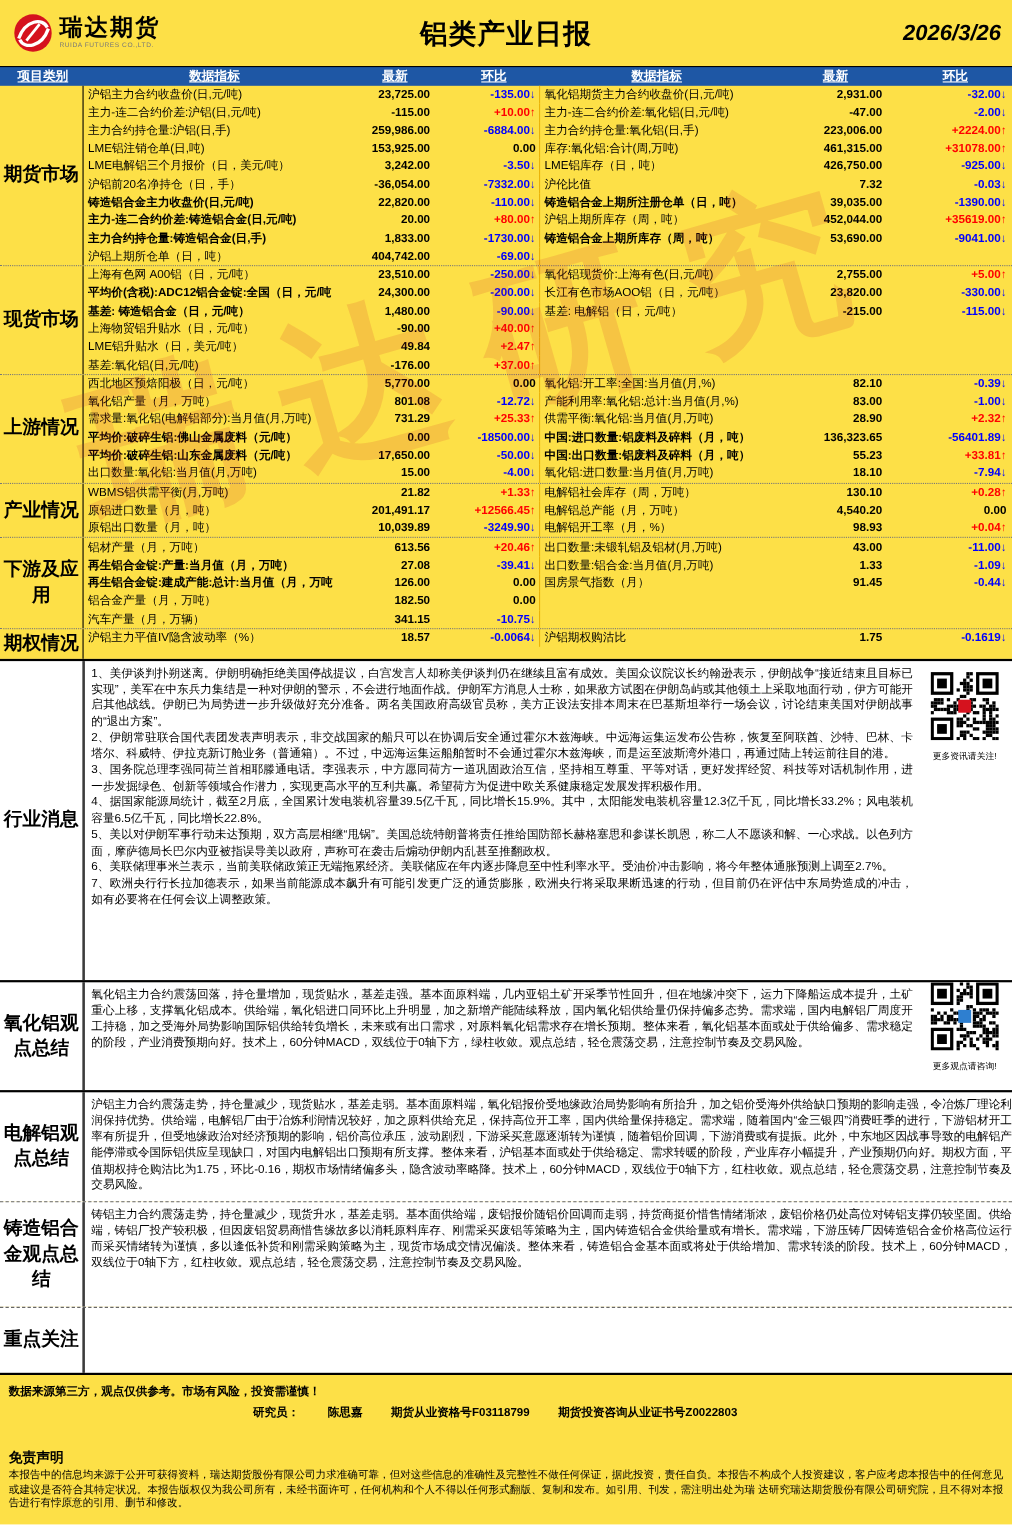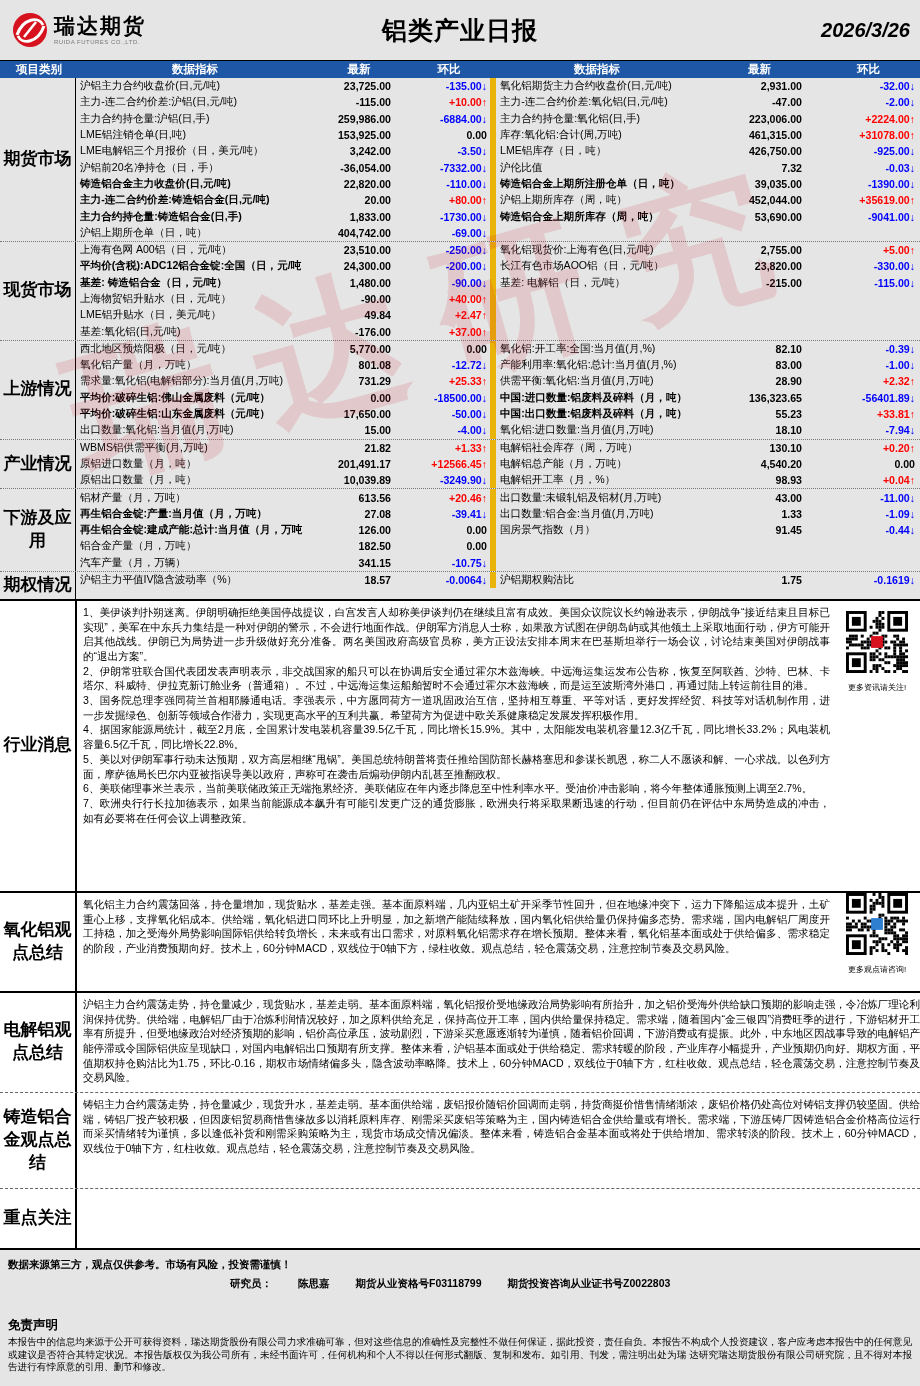--- a/index.html
+++ b/index.html
@@ -1,51 +1,51 @@
 <!DOCTYPE html>
 <html><head>
 <meta charset="utf-8">
 <style>
   * { margin:0; padding:0; box-sizing:border-box; }
   html,body { background:#fff; }
   body { font-family:"Liberation Sans","DejaVu Sans",sans-serif; width:920px; }
-  .page { position:relative; width:920px; height:1386px; background:#e5e5e5; overflow:hidden; }
+  .page { position:relative; width:920px; height:1386px; background:#fde047; overflow:hidden; }
 
   
   .hdr { height:60px; display:flex; align-items:center; position:relative; padding:0 10px; }
   .logo-wrap { display:flex; align-items:center; gap:4px; width:260px; }
   .logo-mark svg { display:block; }
   .logo-txt { display:flex; flex-direction:column; line-height:1; }
   .logo-cn { font-size:21px; font-weight:bold; letter-spacing:2px; }
   .logo-en { font-size:6px; color:#777; margin-top:3px; letter-spacing:0.5px; }
   .page-title { position:absolute; left:0; right:0; text-align:center; font-size:25px; font-weight:bold; letter-spacing:1px; }
   .report-date { margin-left:auto; font-size:20px; font-weight:bold; font-style:italic; }
 
   
   .watermark { position:absolute; top:220px; left:60px; font-size:150px; font-weight:bold;
     color:rgba(205,30,40,0.14); transform:rotate(-16deg); letter-spacing:40px; white-space:nowrap;
     pointer-events:none; z-index:6; }
 
   
   .thead { display:grid; grid-template-columns:78px 234px 94px 86px 210px 115px 103px;
     background:#1E57A5; color:#fff; font-weight:bold; font-size:11.5px; height:18px; align-items:center;
-    border-top:1px solid #000; }
+    border-top:1px solid #000;text-decoration:underline; }
   .thead div { text-align:center; }
 
   
   .mtable { position:relative; z-index:2; }
   .msection { display:flex; }
   .msection + .msection { border-top:1px dotted #777; }
   .cat { width:76px; border-right:1px solid #000; display:flex; align-items:center; justify-content:center;
     font-weight:bold; font-size:17px; text-align:center; line-height:1.35; padding:2px; }
   .sec-body { flex:1; }
   .drow { display:grid; grid-template-columns:234px 94px 86px 210px 115px 103px; height:16.3px; align-items:center;
     font-size:10.6px; }
   .c-ind { padding-left:4px; white-space:nowrap; overflow:hidden; }
-  .c-ind.rb { border-left:6px solid #eab308; height:100%; display:flex; align-items:center; }
+  .c-ind.rb { border-left:1px solid #eab308; height:100%; display:flex; align-items:center; }
   .c-val { text-align:right; font-weight:bold; padding-right:13px; white-space:nowrap; }
   .c-chg { text-align:right; font-weight:bold; padding-right:3px; white-space:nowrap; }
   .c-chg.up { color:#FF0000; } .c-chg.down { color:#0000FF; }
   .bold { font-weight:bold; }
 
   
   .trow { display:flex; position:relative; z-index:2; background:#fff; }
   .tcontent { flex:1; border-left:1px solid #000; padding:4px 0 4px 6px; font-size:10.6px; line-height:14.7px;
     text-align:justify; position:relative; }
   .tcontent p { margin:0; }
@@ -300,21 +300,21 @@
       </div>
       <div class="msection">
         <div class="cat">产业情况</div>
         <div class="sec-body">
           <div class="drow">
             <div class="c-ind">WBMS铝供需平衡(月,万吨)</div>
             <div class="c-val">21.82</div>
             <div class="c-chg up">+1.33↑</div>
             <div class="c-ind rb">电解铝社会库存（周，万吨）</div>
             <div class="c-val">130.10</div>
-            <div class="c-chg up">+0.20↑</div>
+            <div class="c-chg up">+0.28↑</div>
           </div>
           <div class="drow">
             <div class="c-ind">原铝进口数量（月，吨）</div>
             <div class="c-val">201,491.17</div>
             <div class="c-chg up">+12566.45↑</div>
             <div class="c-ind rb">电解铝总产能（月，万吨）</div>
             <div class="c-val">4,540.20</div>
             <div class="c-chg ">0.00</div>
           </div>
           <div class="drow">

